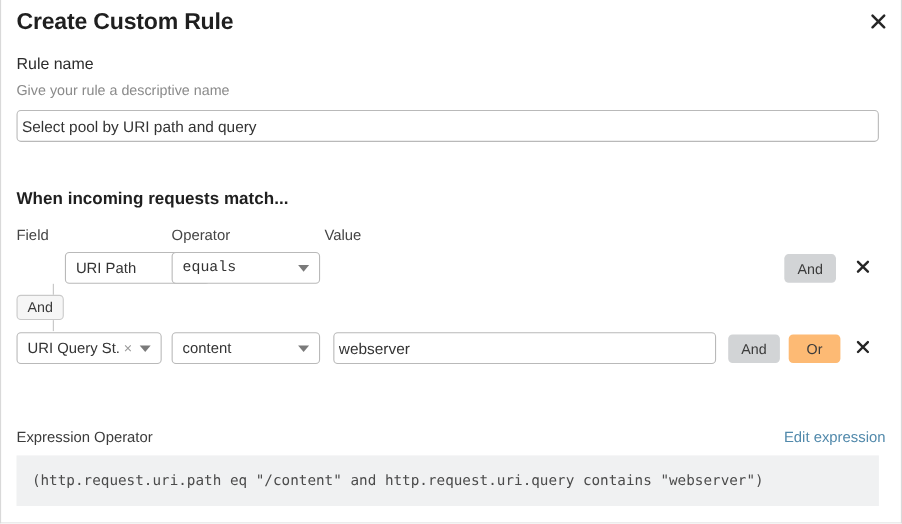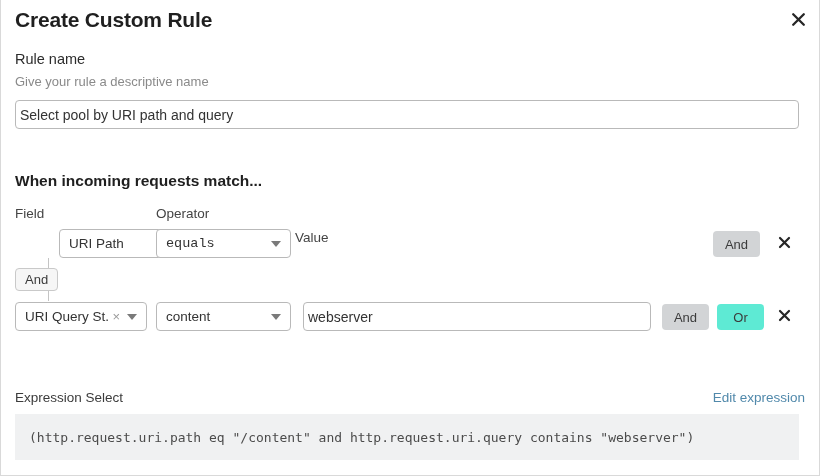--- a/index.html
+++ b/index.html
@@ -95,21 +95,21 @@
   }
 
   .col-label {
     position: absolute;
     top: 206px;
     font-size: 13.5px;
     color: #444444;
   }
   #col-label-field    { left: 14px; }
   #col-label-operator { left: 155px; }
-  #col-label-value    { left: 294px; margin-top: 24px; }
+  #col-label-value    { left: 294px; }
 
   
   .select-box {
     position: absolute;
     box-sizing: border-box;
     height: 29px;
     border: 1px solid #b9b9b9;
     border-radius: 4px;
     background: #ffffff;
     display: flex;
@@ -155,21 +155,21 @@
     background: #d2d4d6;
     color: #3b3b3b;
     font-family: "Liberation Sans", sans-serif;
     font-size: 13px;
     cursor: pointer;
     display: flex;
     align-items: center;
     justify-content: center;
     padding: 0;
   }
-  .pill-btn.light { background: #5eead4; }
+  .pill-btn.light { background: #fdba74; }
 
   .row-delete {
     position: absolute;
     width: 20px;
     height: 20px;
     display: flex;
     align-items: center;
     justify-content: center;
     background: transparent;
     border: none;
@@ -310,17 +310,17 @@
   <button class="pill-btn light" style="left:716px; top:304px; width:47px;">Or</button>
 
   <button class="row-delete" style="left:773px; top:307px;">
     <span>
       <svg width="13" height="13" viewBox="0 0 13 13" aria-hidden="true">
         <path d="M2 2 L11 11 M11 2 L2 11" stroke="#262626" stroke-width="2.2" stroke-linecap="round"></path>
       </svg>
     </span>
   </button>
 
-  <div id="expr-preview-label">Expression Select</div>
+  <div id="expr-preview-label">Expression Operator</div>
   <a id="edit-expression-link" href="#">Edit expression</a>
   <div id="expr-code">(http.request.uri.path eq "/content" and http.request.uri.query contains "webserver")</div>
 
 </div>
 
 </body></html>

